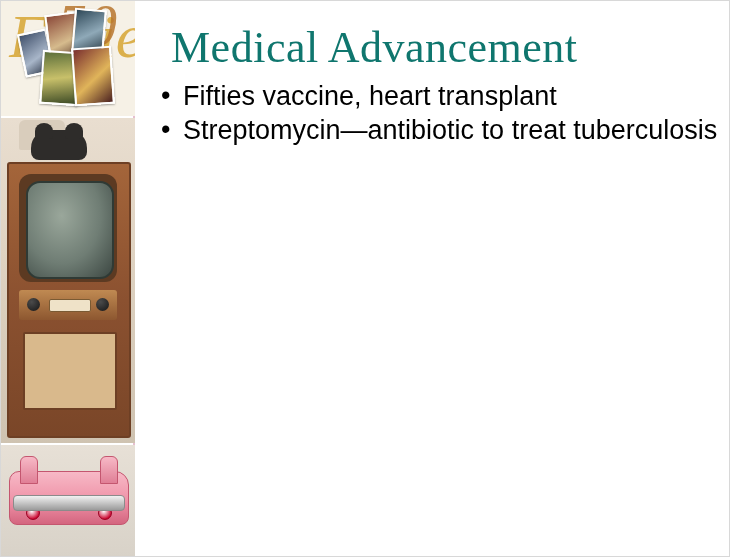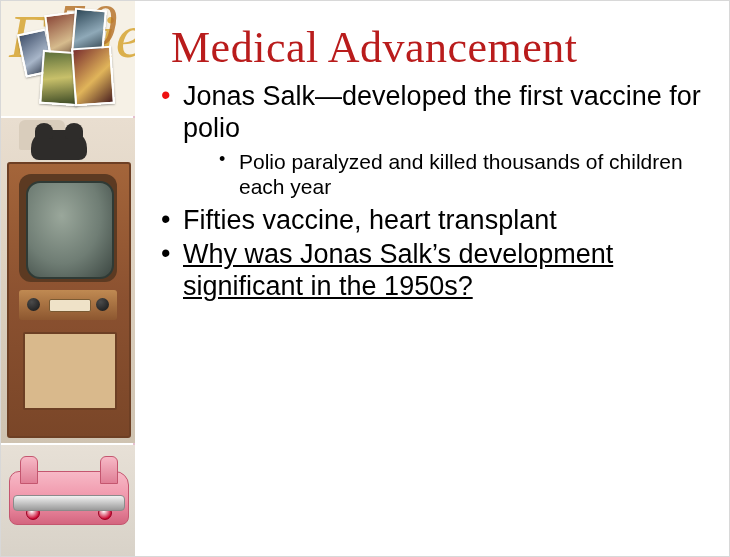--- a/index.html
+++ b/index.html
@@ -228,21 +228,21 @@
     top: 0;
     width: 592px;
     height: 557px;
   }
   .title {
     margin: 0;
     padding: 24px 10px 0 34px;
     font-family: "Liberation Serif", serif;
     font-size: 44px;
     font-weight: 400;
-    color: #b91c1c;
+    color: #0f766e;
     letter-spacing: .5px;
     line-height: 1.05;
     white-space: nowrap;
   }
   ul.level1 {
     list-style: none;
     margin: 10px 0 0 0;
     padding: 0 8px 0 22px;
   }
   ul.level1 > li {
@@ -335,34 +335,26 @@
       <div class="car-chrome"></div>
     </div>
 
   </div>
 
   <div class="content">
     <h1 class="title">Medical Advancement</h1>
 
     <ul class="level1">
 
-      <li class="red">
-        <span class="btext">Jonas Salk—developed the first vaccine for polio</span>
-        <ul class="level2">
-          <li>
-            <span>Polio paralyzed and killed thousands of children each year</span>
-          </li>
-        </ul>
-      </li>
 
       <li>
         <span class="btext">Fifties vaccine, heart transplant</span>
       </li>
 
-
-      <li class="underline">
-        <span class="btext">Why was Jonas Salk’s development significant in the 1950s?</span>
+      <li>
+        <span class="btext">Streptomycin—antibiotic to treat tuberculosis</span>
       </li>
+
 
     </ul>
   </div>
 
 </div>
 
 </body></html>

